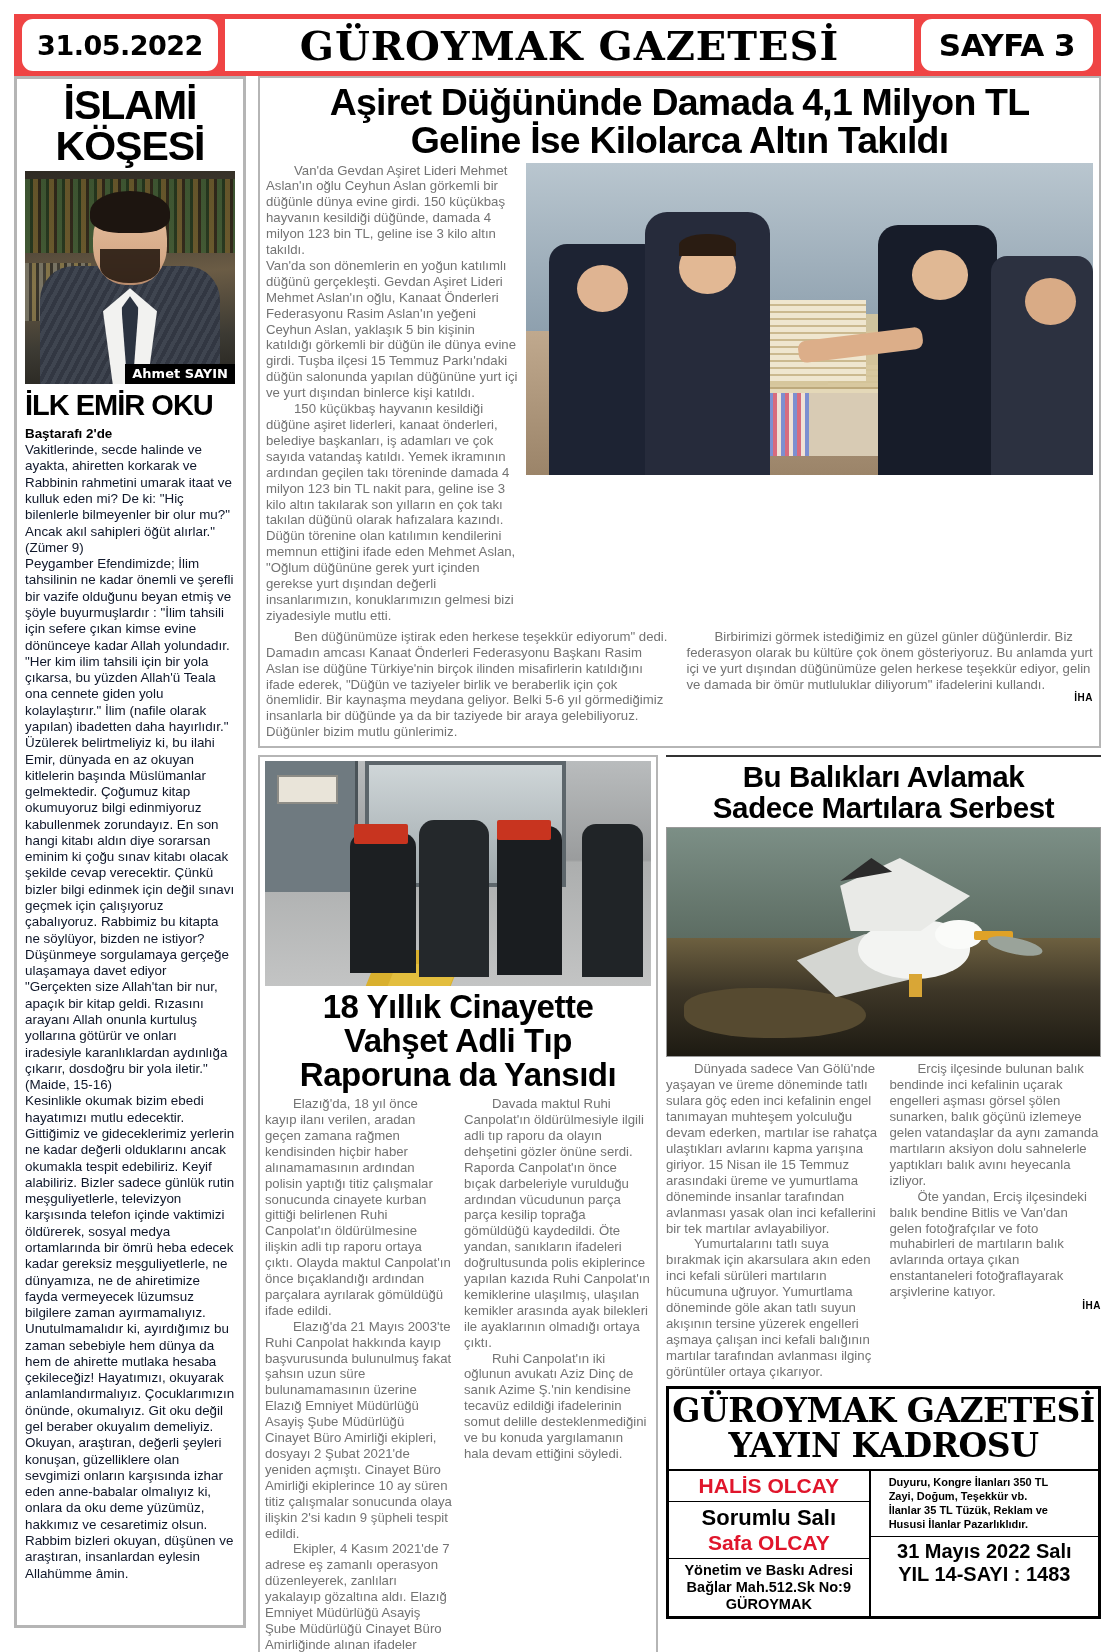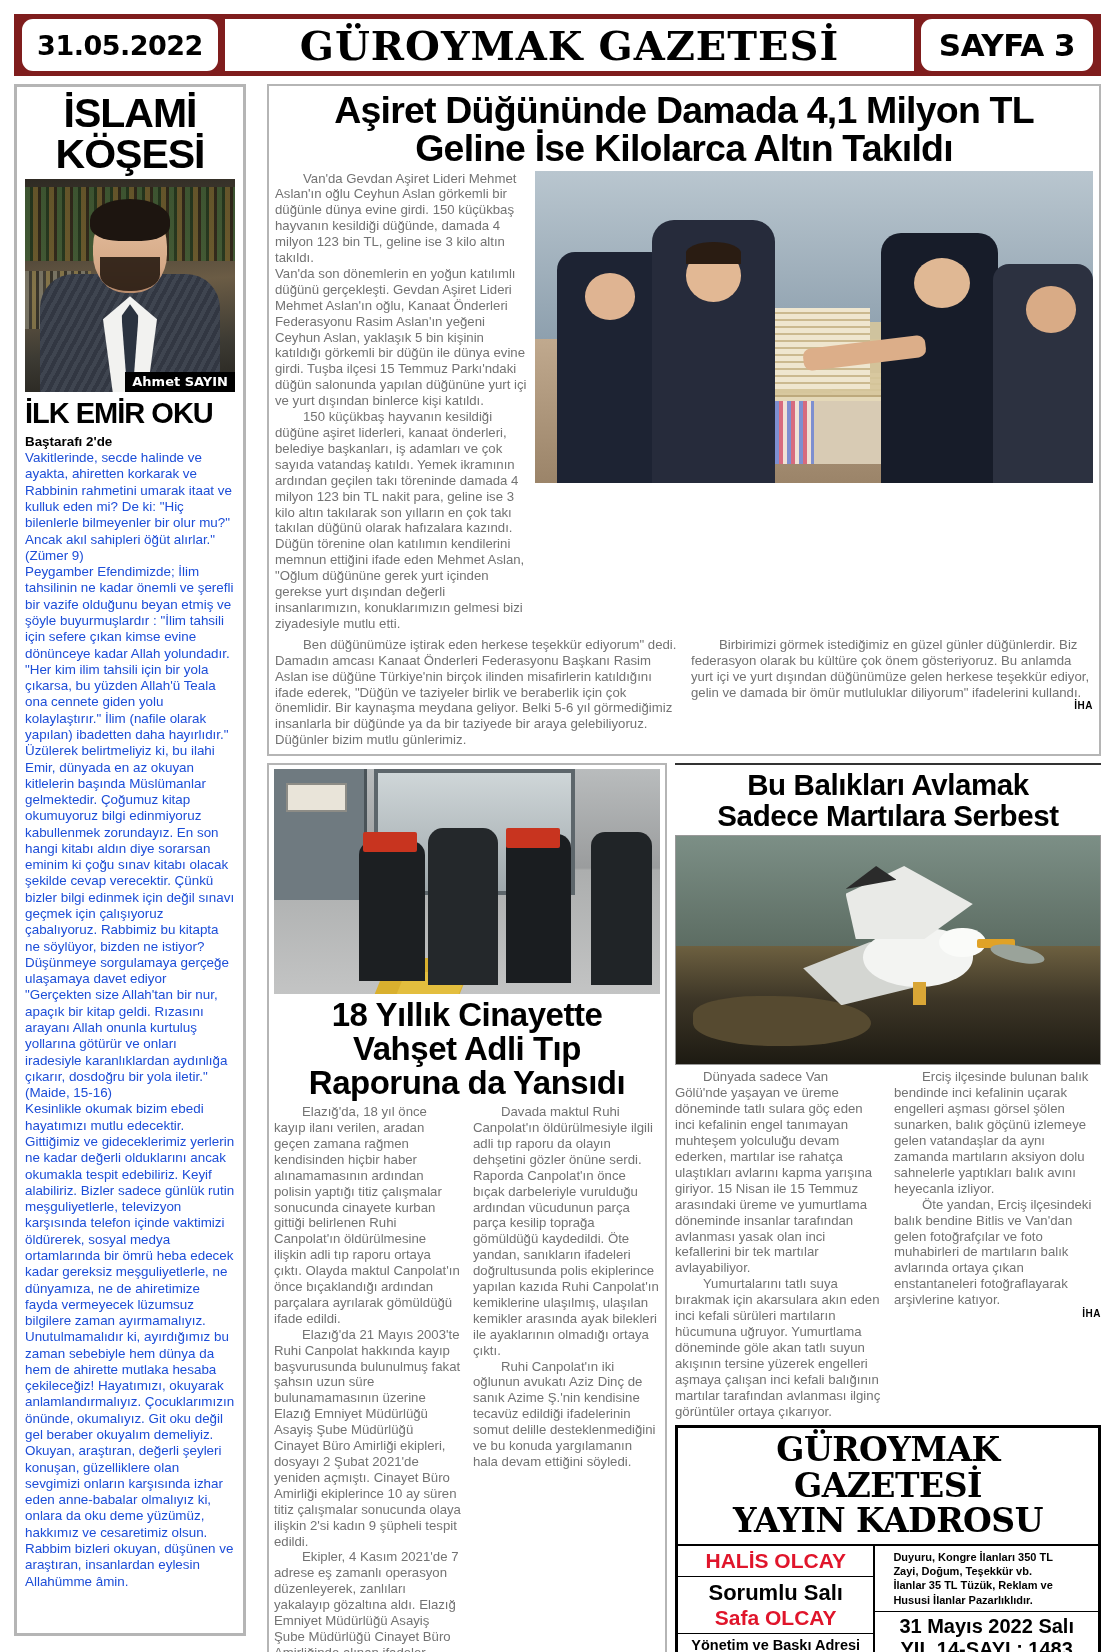--- a/index.html
+++ b/index.html
@@ -11,21 +11,21 @@
   .page {
     position: relative;
     width: 1115px; height: 1652px;
     background: #ffffff;
     padding: 14px 14px 10px 14px;
   }
 
   
   .masthead {
     height: 62px;
-    background: #7f1d1d;
+    background: #ef4444;
     display: flex;
     align-items: center;
     padding: 5px 8px;
     gap: 7px;
   }
   .mh-date, .mh-page {
     background: #fff;
     border-radius: 11px;
     display: flex; align-items: center; justify-content: center;
     height: 100%;
@@ -45,22 +45,21 @@
     font-weight: 900;
     font-size: 40px;
     letter-spacing: 1px;
     font-family: "DejaVu Serif", serif;
     white-space: nowrap;
   }
 
   
   .body-grid {
     display: flex;
-    gap: 21px;
-    margin-top: 8px;
+    gap: 12px;
     height: 1552px;
   }
   .col-left { width: 232px; flex-shrink: 0; }
   .col-right { flex: 1; display: flex; flex-direction: column; }
 
   
   .islami-box {
     border: 3px solid #b5b5b5;
     background: #fff;
     padding: 6px 8px 10px 8px;
@@ -137,21 +136,21 @@
     font-family: "Liberation Sans", sans-serif;
     white-space: nowrap;
   }
   .lead-in {
     font-weight: 700; font-size: 13.4px; margin-bottom: 1px;
   }
   .col-body p {
     font-size: 13.4px;
     line-height: 1.215;
     text-align: left;
-    color: #1d4ed8;
+    color: #0f172a;
   }
 
   
   .story-top { border: 2px solid #b5b5b5; padding: 5px 6px 6px 6px; }
   .top-headline {
     text-align: center;
     font-weight: 900;
     font-size: 37.5px;
     line-height: 1.02;
     letter-spacing: -0.8px;

